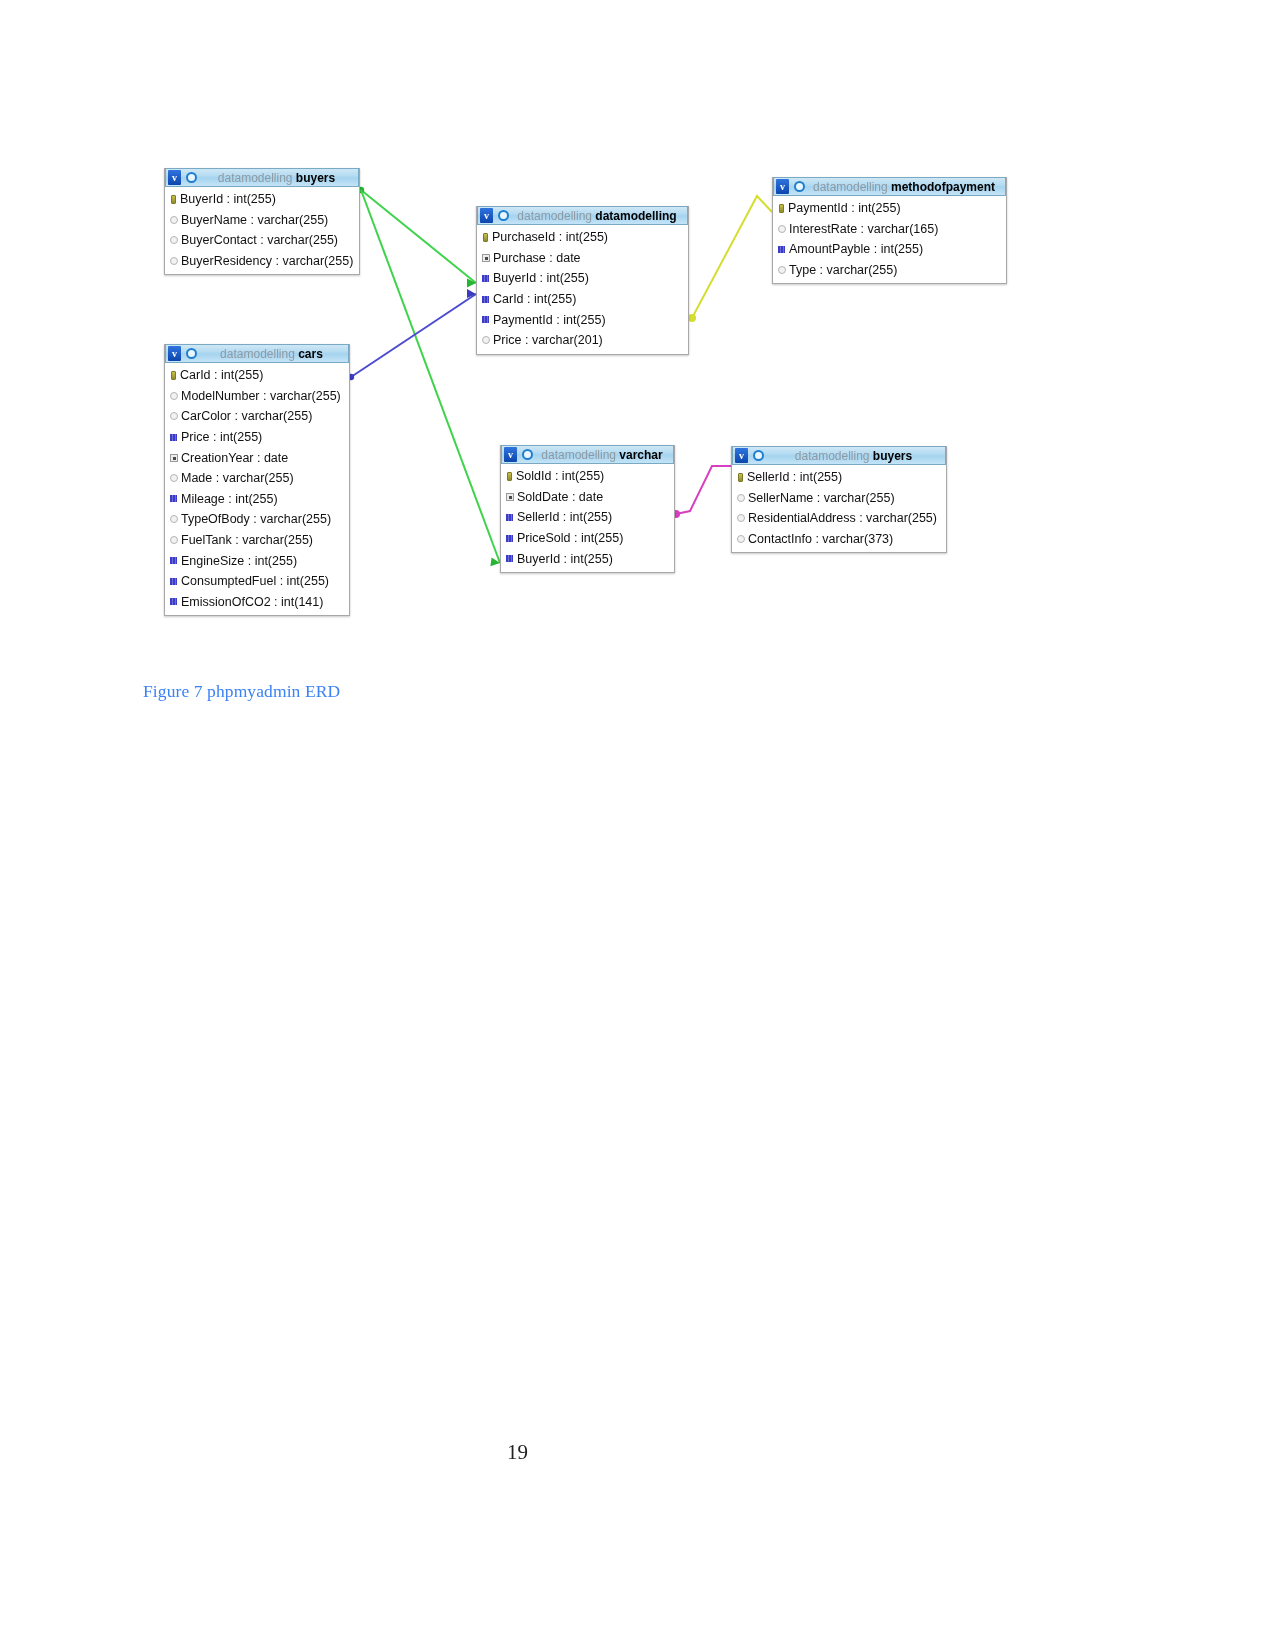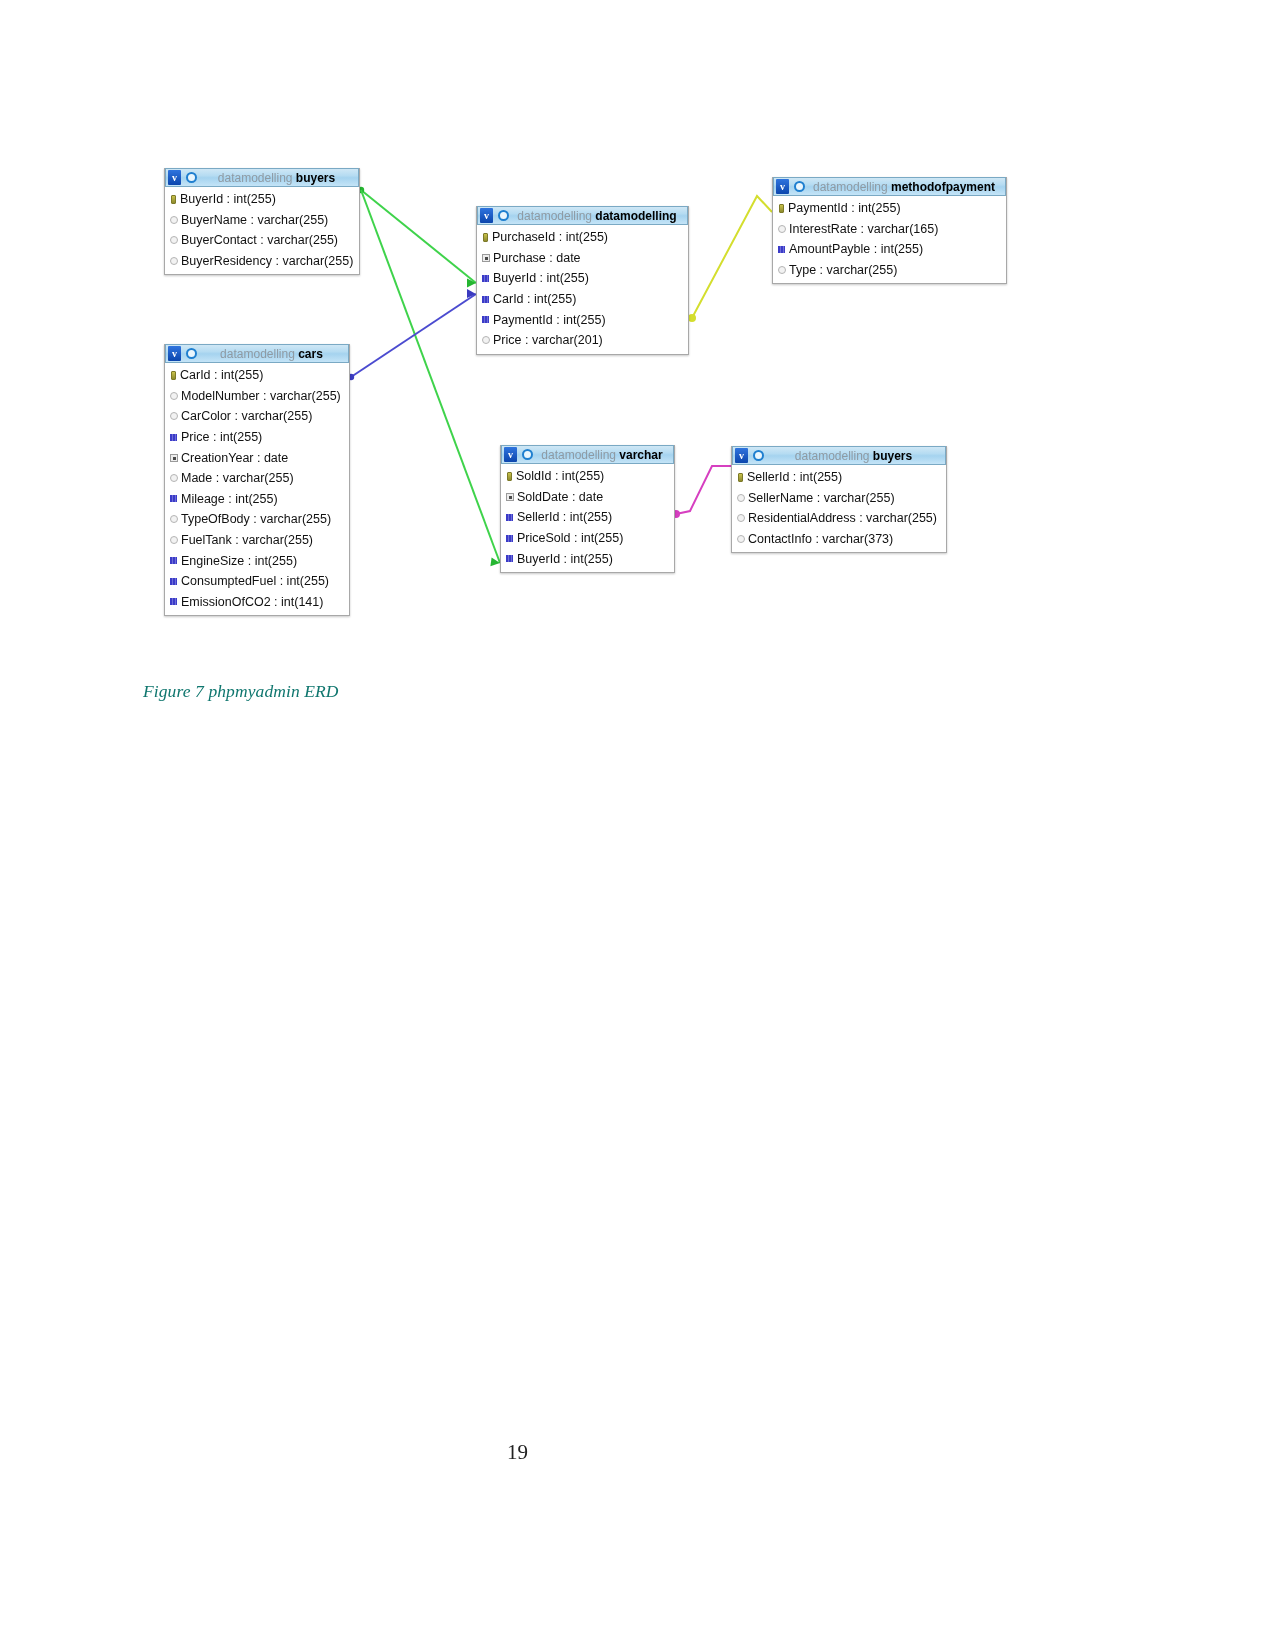--- a/index.html
+++ b/index.html
@@ -189,23 +189,22 @@
     width: 3px; height: 3px;
     background: #4a4a4a;
   }
 
   
   #caption {
     position: absolute;
     left: 143px;
     top: 681px;
     font-family: "Liberation Serif", serif;
-    font-style: italic;
     font-size: 17.5px;
-    color: #0f766e;
+    color: #3b82f6;
     letter-spacing: 0.1px;
     white-space: nowrap;
   }
 
   
   #page-number {
     position: absolute;
     left: 0;
     top: 1440px;
     width: 1035px;

